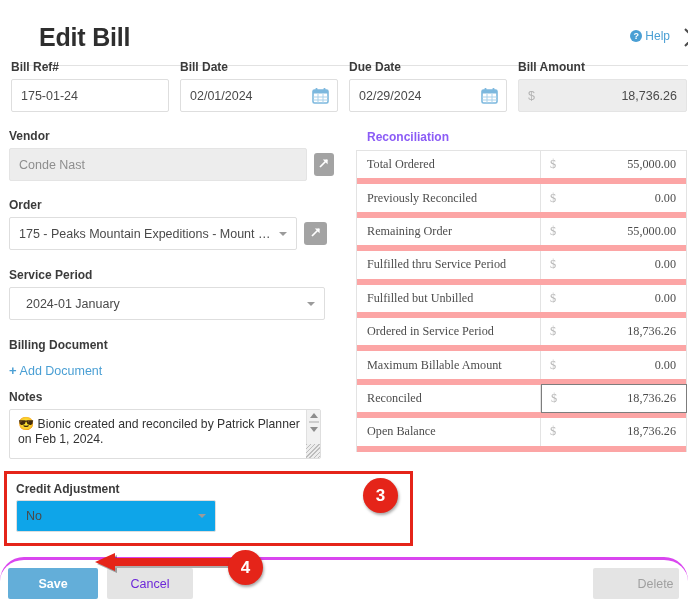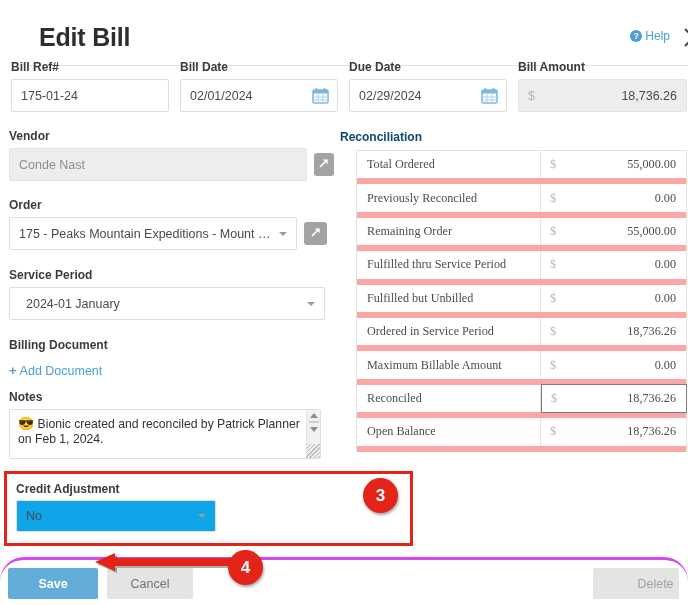--- a/index.html
+++ b/index.html
@@ -94,21 +94,21 @@
   .sb-up { border-left:4px solid transparent;border-right:4px solid transparent;border-bottom:5px solid #8d8d8d; }
   .sb-dn { border-left:4px solid transparent;border-right:4px solid transparent;border-top:5px solid #8d8d8d; margin-top:4px;}
   .sb-track { width:10px; height:2px; background:#cdcdcd; margin-top:3px; }
   .resize-grip {
     position:absolute; right:0; bottom:0; width:14px; height:14px;
     background: repeating-linear-gradient(135deg,#bdbdbd 0 1px,transparent 1px 3px);
     background-color:#ededed;
   }
 
   
-  .recon-title { position:absolute; left:340px; top:130px; font-size:12px; font-weight:bold; color:#0c4a6e; }
+  .recon-title { position:absolute; left:367px; top:130px; font-size:12px; font-weight:bold; color:#8b5cf6; }
   .recon-table {
     position:absolute; left:356px; top:150px; width:331px;
     border:1px solid #e3e3e3; border-bottom:none; background:#fff;
   }
   .recon-row { display:flex; height:33.4px; border-bottom:6px solid #fca5a5;font-family:Liberation Serif, serif; }
   .recon-name {
     width:184px; display:flex; align-items:center; padding-left:10px;
     font-size:12.2px; color:#4d4d4d; border-right:1px solid #e3e3e3;
   }
   .recon-valcell {
@@ -148,21 +148,21 @@
   .footer {
     position:absolute; left:0; top:557px; width:688px; height:48px;
     border-top:3px solid #d946ef; background:#fff;border-radius:24px;
   }
   .btn {
     height:31px; border-radius:2px; font-size:12.5px; font-weight:bold;
     display:flex; align-items:center; justify-content:center; cursor:pointer;
     border: none;
   }
   .btn-save { position:absolute; left:8px; top:8px; width:90px; background:#63aed9; color:#fff; }
-  .btn-cancel { position:absolute; left:107px; top:8px; width:86px; background:#e4e4e4; color:#737373; font-weight:normal;}
+  .btn-cancel { position:absolute; left:107px; top:8px; width:86px; background:#e4e4e4; color:#6d28d9; font-weight:normal;}
   .btn-delete { position:absolute; right:9px; top:8px; width:86px; background:#e4e4e4; color:#a0a0a0; font-weight:normal;padding-left:39px;}
 </style>
 </head>
 <body>
 
 <div class="page">
 
   <div class="header">
     <div class="title">Edit Bill</div>
 

